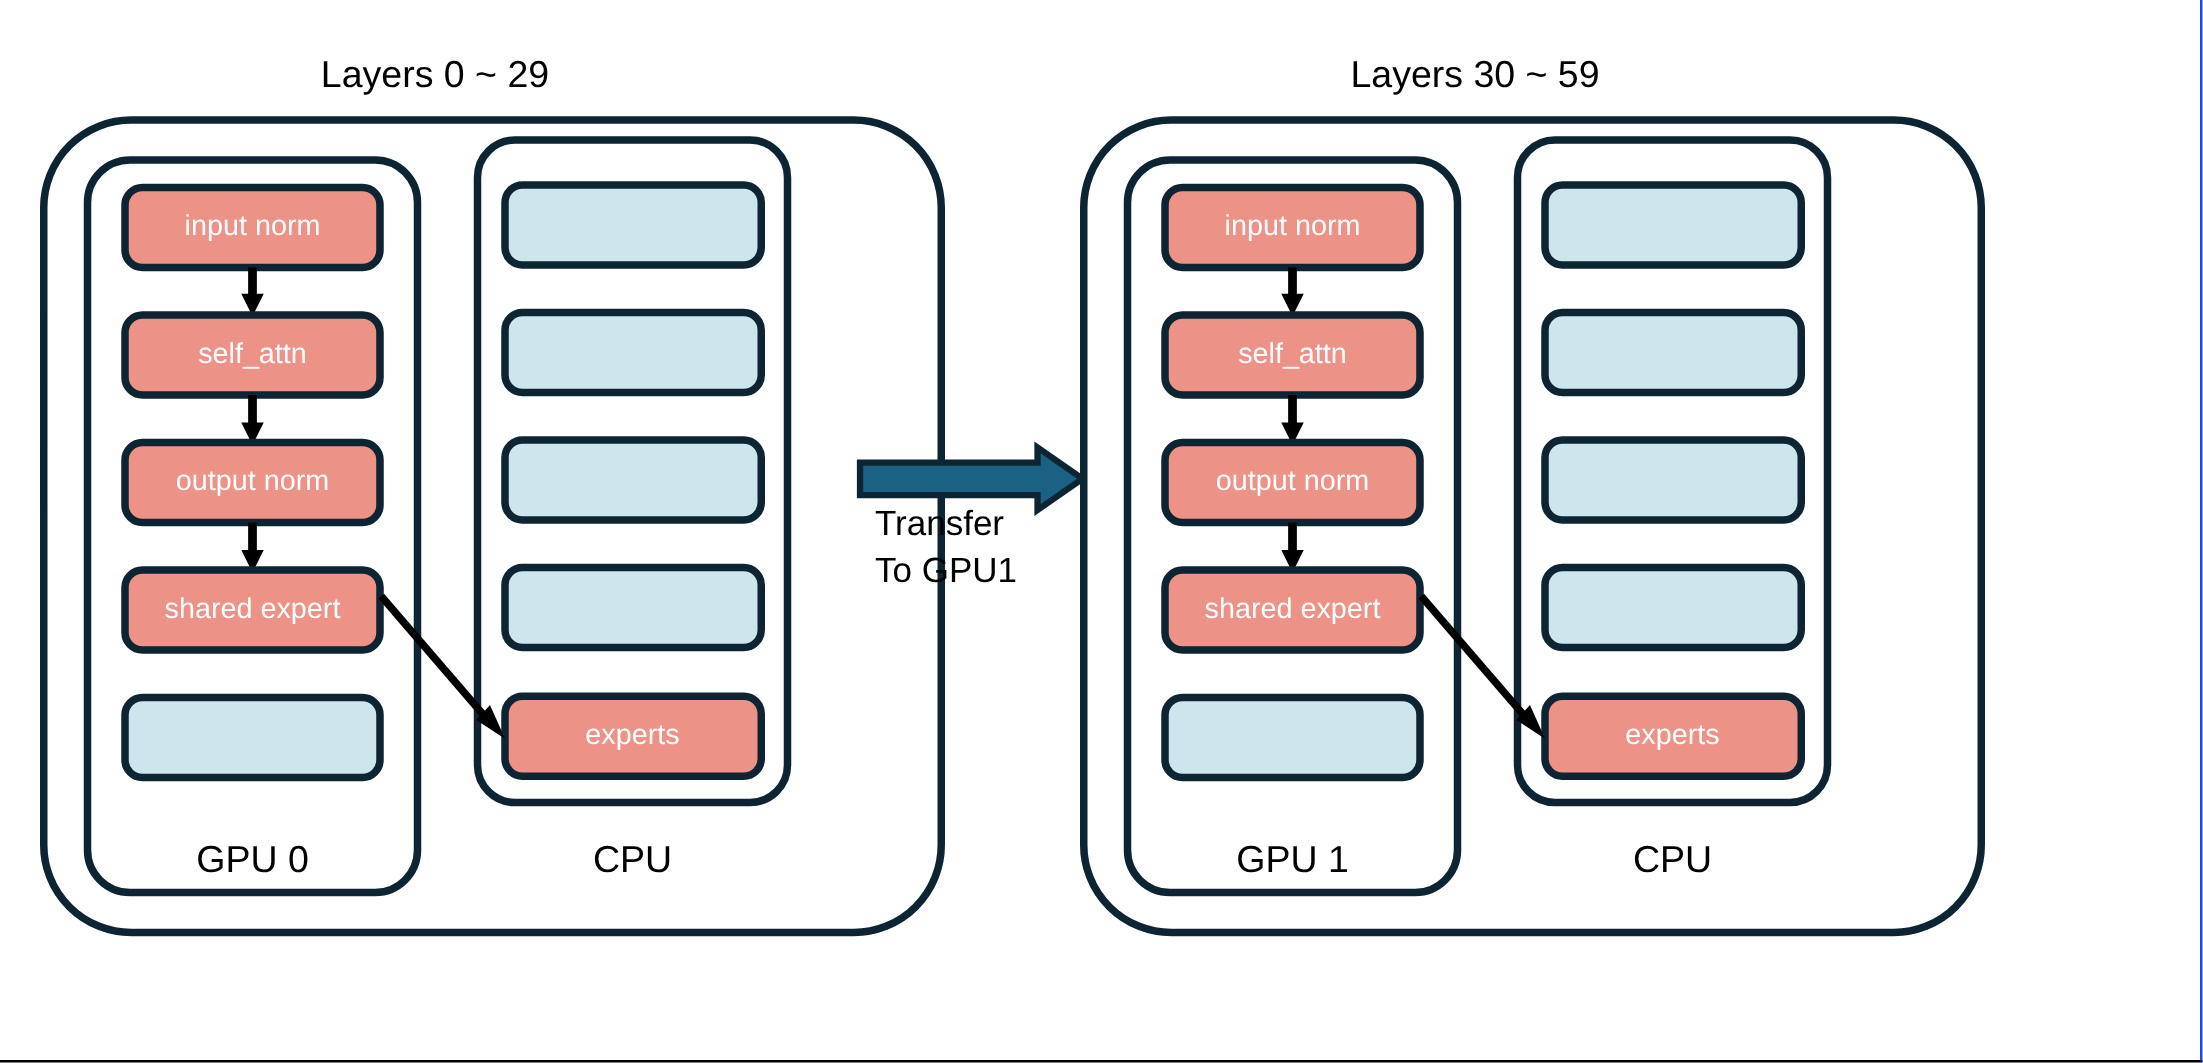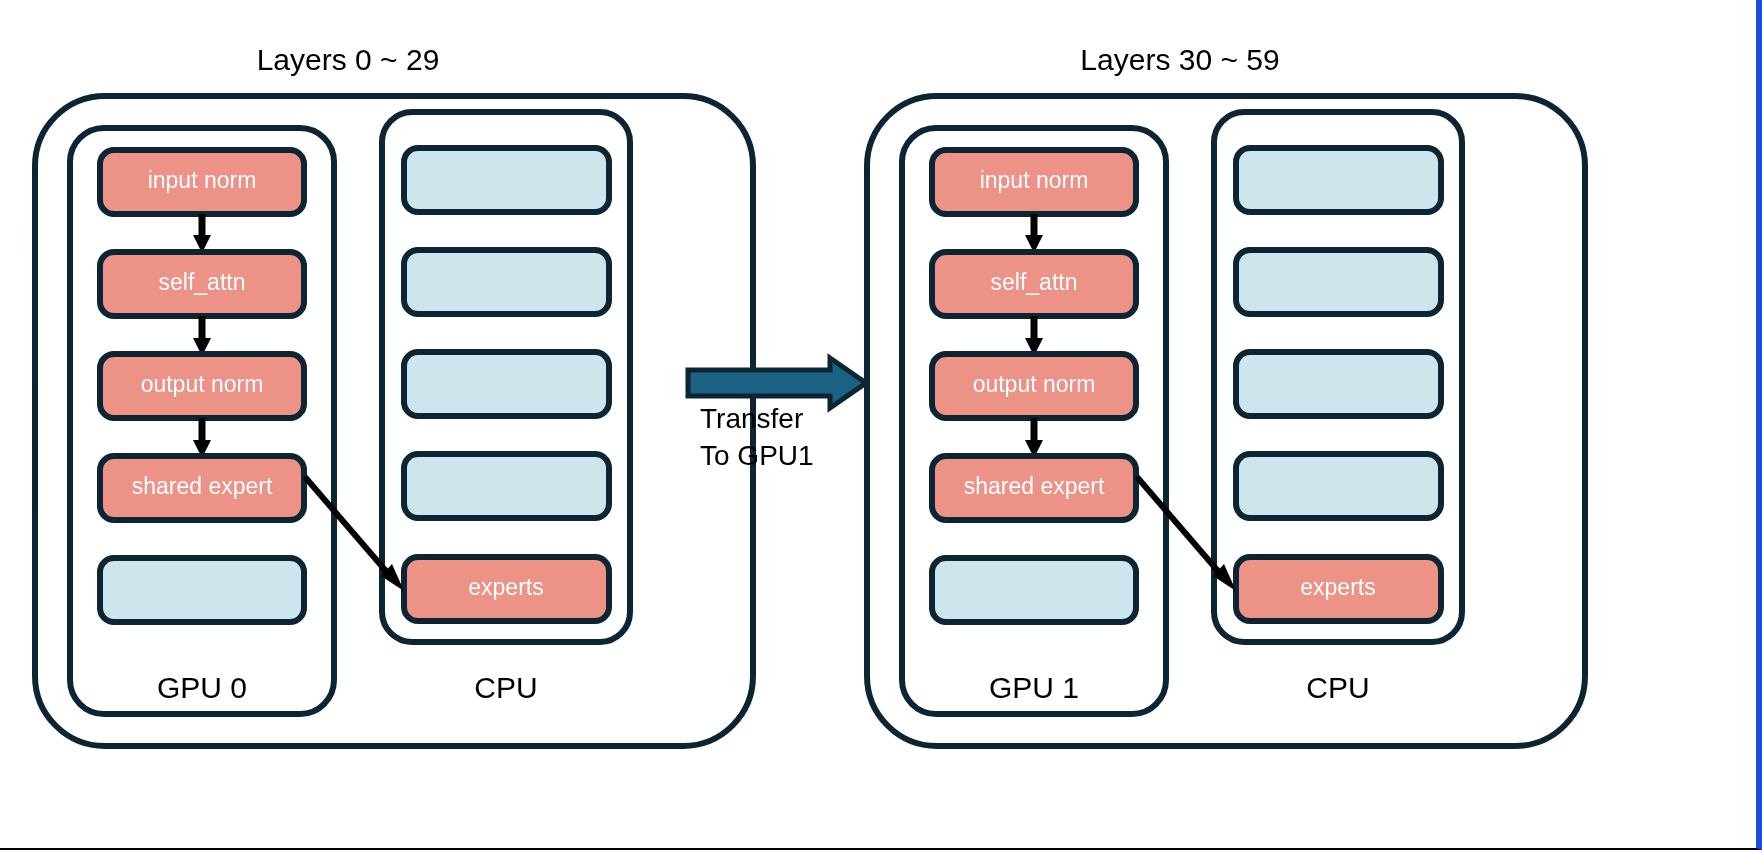--- a/index.html
+++ b/index.html
@@ -13,21 +13,21 @@
     overflow: hidden;
     font-family: "Liberation Sans", sans-serif;
     position: relative;
   }
   #canvas {
     position: relative;
     width: 1762px;
     height: 850px;
     background: #ffffff;
     box-sizing: border-box;
-    border-right: 6px solid #1d4ed8;
+    border-right: 2px solid #1d4ed8;
     border-bottom: 2px solid #000000;
   }
   svg#diagram {
     position: absolute;
     left: 0;
     top: 0;
     width: 1762px;
     height: 850px;
     display: block;
   }

